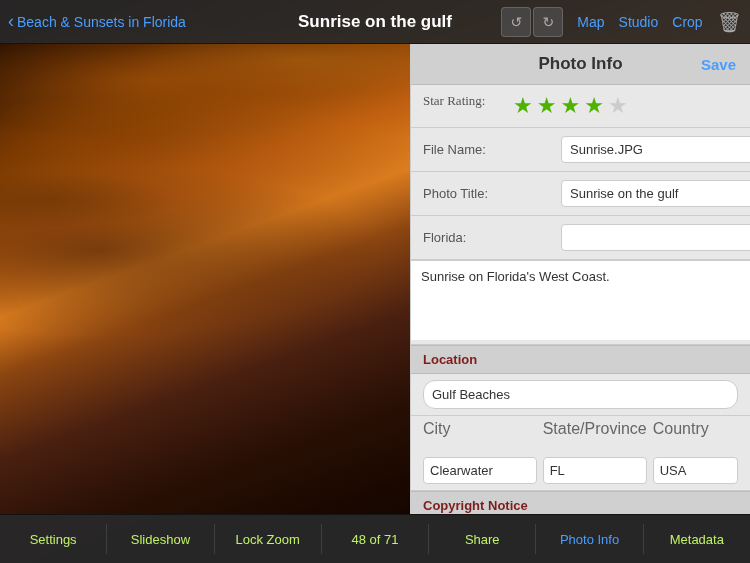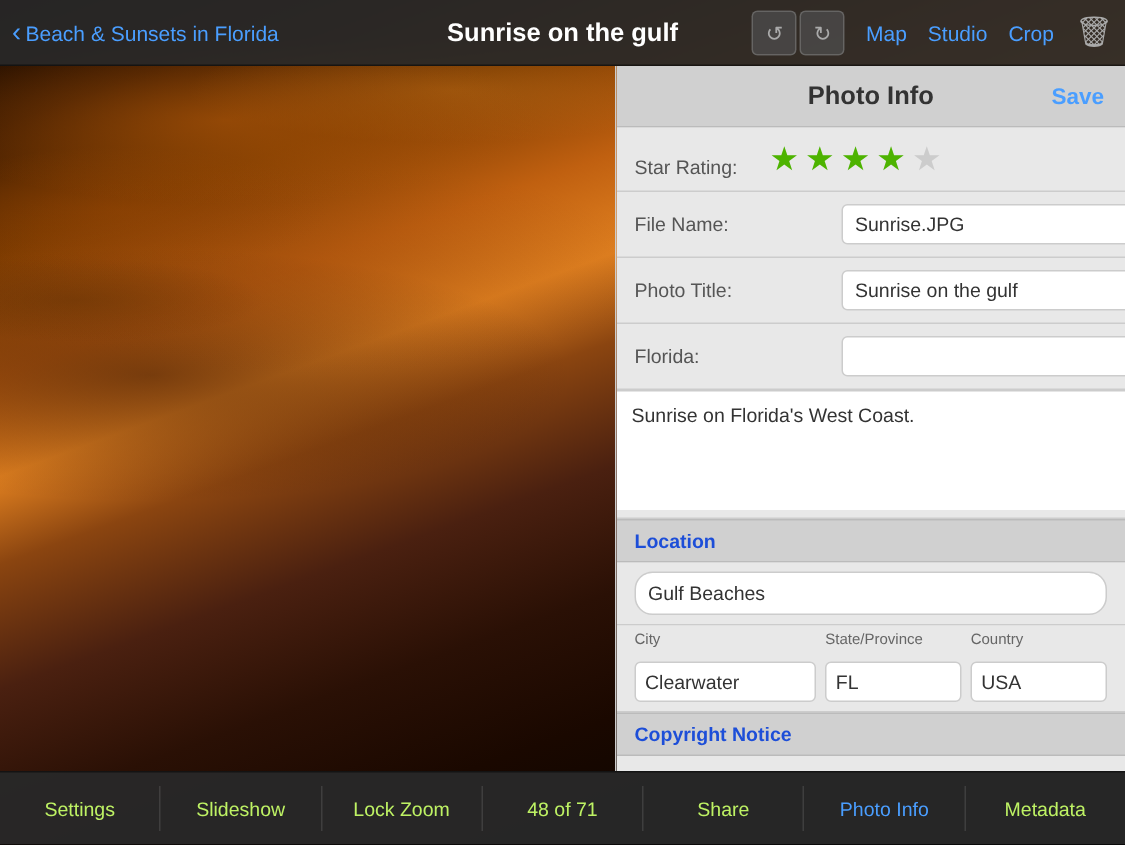--- a/index.html
+++ b/index.html
@@ -233,24 +233,25 @@
       border-radius: 4px;
       padding: 5px 8px;
       font-size: 13px;
       color: #333;
       outline: none;
     }
 
     
     .star-row {
       display: flex;
-      align-items: flex-end;
+      align-items: flex-start;
       padding: 8px 12px;
       border-bottom: 1px solid #ccc;
       background: #e8e8e8;
+      font-family: Liberation Serif, serif;
     }
 
     .star-label {
       color: #555;
       font-size: 13px;
       min-width: 90px;
       font-weight: 500;
     }
 
     .stars-container {
@@ -292,21 +293,21 @@
       min-height: 80px;
       font-family: inherit;
     }
 
     
     .section-header {
       background: #d0d0d0;
       padding: 6px 12px;
       font-size: 13px;
       font-weight: 600;
-      color: #1d4ed8;
+      color: #7f1d1d;
       border-bottom: 1px solid #bbb;
       border-top: 1px solid #bbb;
     }
 
     
     .location-input {
       background: #fff;
       border: 1px solid #ccc;
       border-radius: 12px;
       padding: 6px 8px;
@@ -328,23 +329,23 @@
       gap: 6px;
       background: #e8e8e8;
       border-bottom: 1px solid #ccc;
     }
 
     .city-col { flex: 2; }
     .state-col { flex: 1.5; }
     .country-col { flex: 1.5; }
 
     .col-label {
-      font-size: 10px;
+      font-size: 16px;
       color: #666;
-      margin-bottom: 9px;
+      margin-bottom: 19px;
       padding-top: 4px;
     }
 
     .col-input {
       background: #fff;
       border: 1px solid #ccc;
       border-radius: 4px;
       padding: 5px 6px;
       font-size: 13px;
       color: #333;

